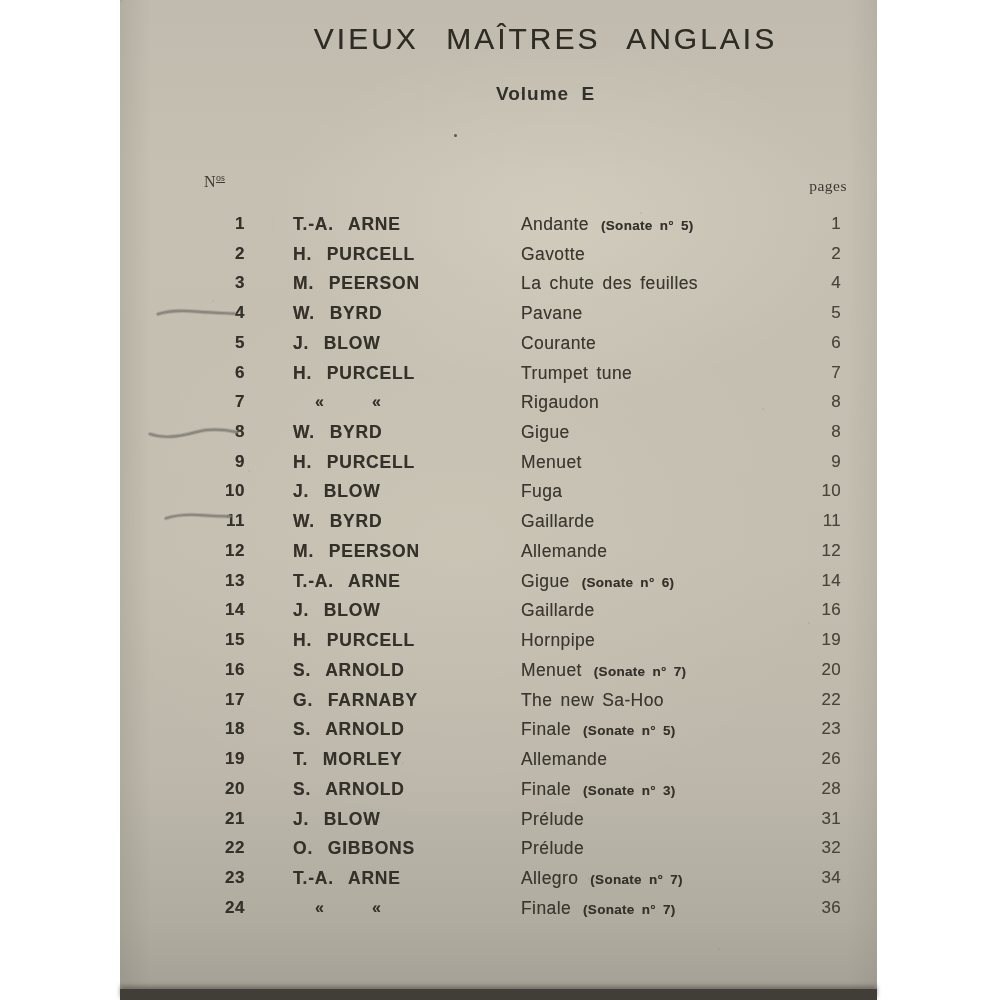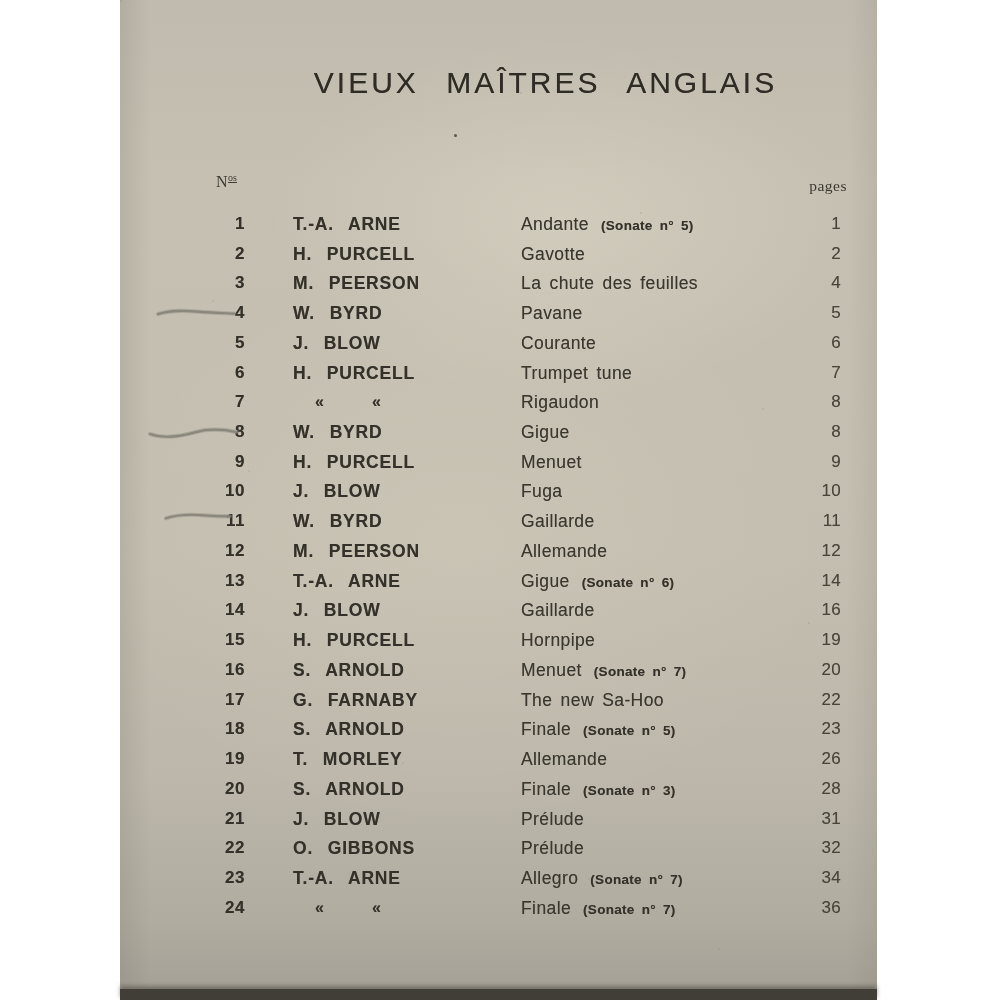--- a/index.html
+++ b/index.html
@@ -25,30 +25,29 @@
     box-shadow:0 -3px 4px rgba(60,56,48,0.45);
   }
   
   .title{
     position:absolute;top:22px;left:0;width:100%;text-align:center;
     transform:translateX(47px);
     font-size:30px;font-weight:400;letter-spacing:3px;word-spacing:16px;
     color:#2e2c25;
     text-shadow:0 0 0.6px rgba(46,44,37,0.6);
     white-space:nowrap;
-    margin-top:44px;
   }
   .volume{
     position:absolute;top:83px;left:0;width:100%;text-align:center;
     transform:translateX(47px);
     font-size:19px;font-weight:700;letter-spacing:1px;word-spacing:6px;
     color:#32302a;
   }
   .no-header{
-    position:absolute;left:96px;top:172px;
+    position:absolute;left:84px;top:172px;
     font-family:"Liberation Serif", serif;
     font-size:16px;color:#3c3930;letter-spacing:0.5px;
   }
   .no-header sup{
     font-size:10px;text-decoration:underline;letter-spacing:0;
   }
   .pages-header{
     position:absolute;right:30px;top:177px;
     font-family:"Liberation Serif", serif;
     font-size:15.5px;color:#3c3930;letter-spacing:0.5px;
@@ -105,20 +104,21 @@
       598px 948px 0 rgba(125,105,70,0.18),
       92px 300px 0 rgba(125,105,70,0.14);
   }
 </style>
 </head>
 <body>
 
 <div class="photo">
 
   <div class="title">VIEUX MAÎTRES ANGLAIS</div>
+  <div class="volume">Volume E</div>
 
   <div class="no-header"><span>N</span><sup>os</sup></div>
   <div class="pages-header">pages</div>
 
   <div class="toc" id="toc">
       <div class="row">
         <div class="c-no">1</div>
         <div class="c-comp">T.-A. ARNE</div>
         <div class="c-title"><span>Andante</span><span class="ann">(Sonate n° 5)</span></div>
         <div class="c-page">1</div>

